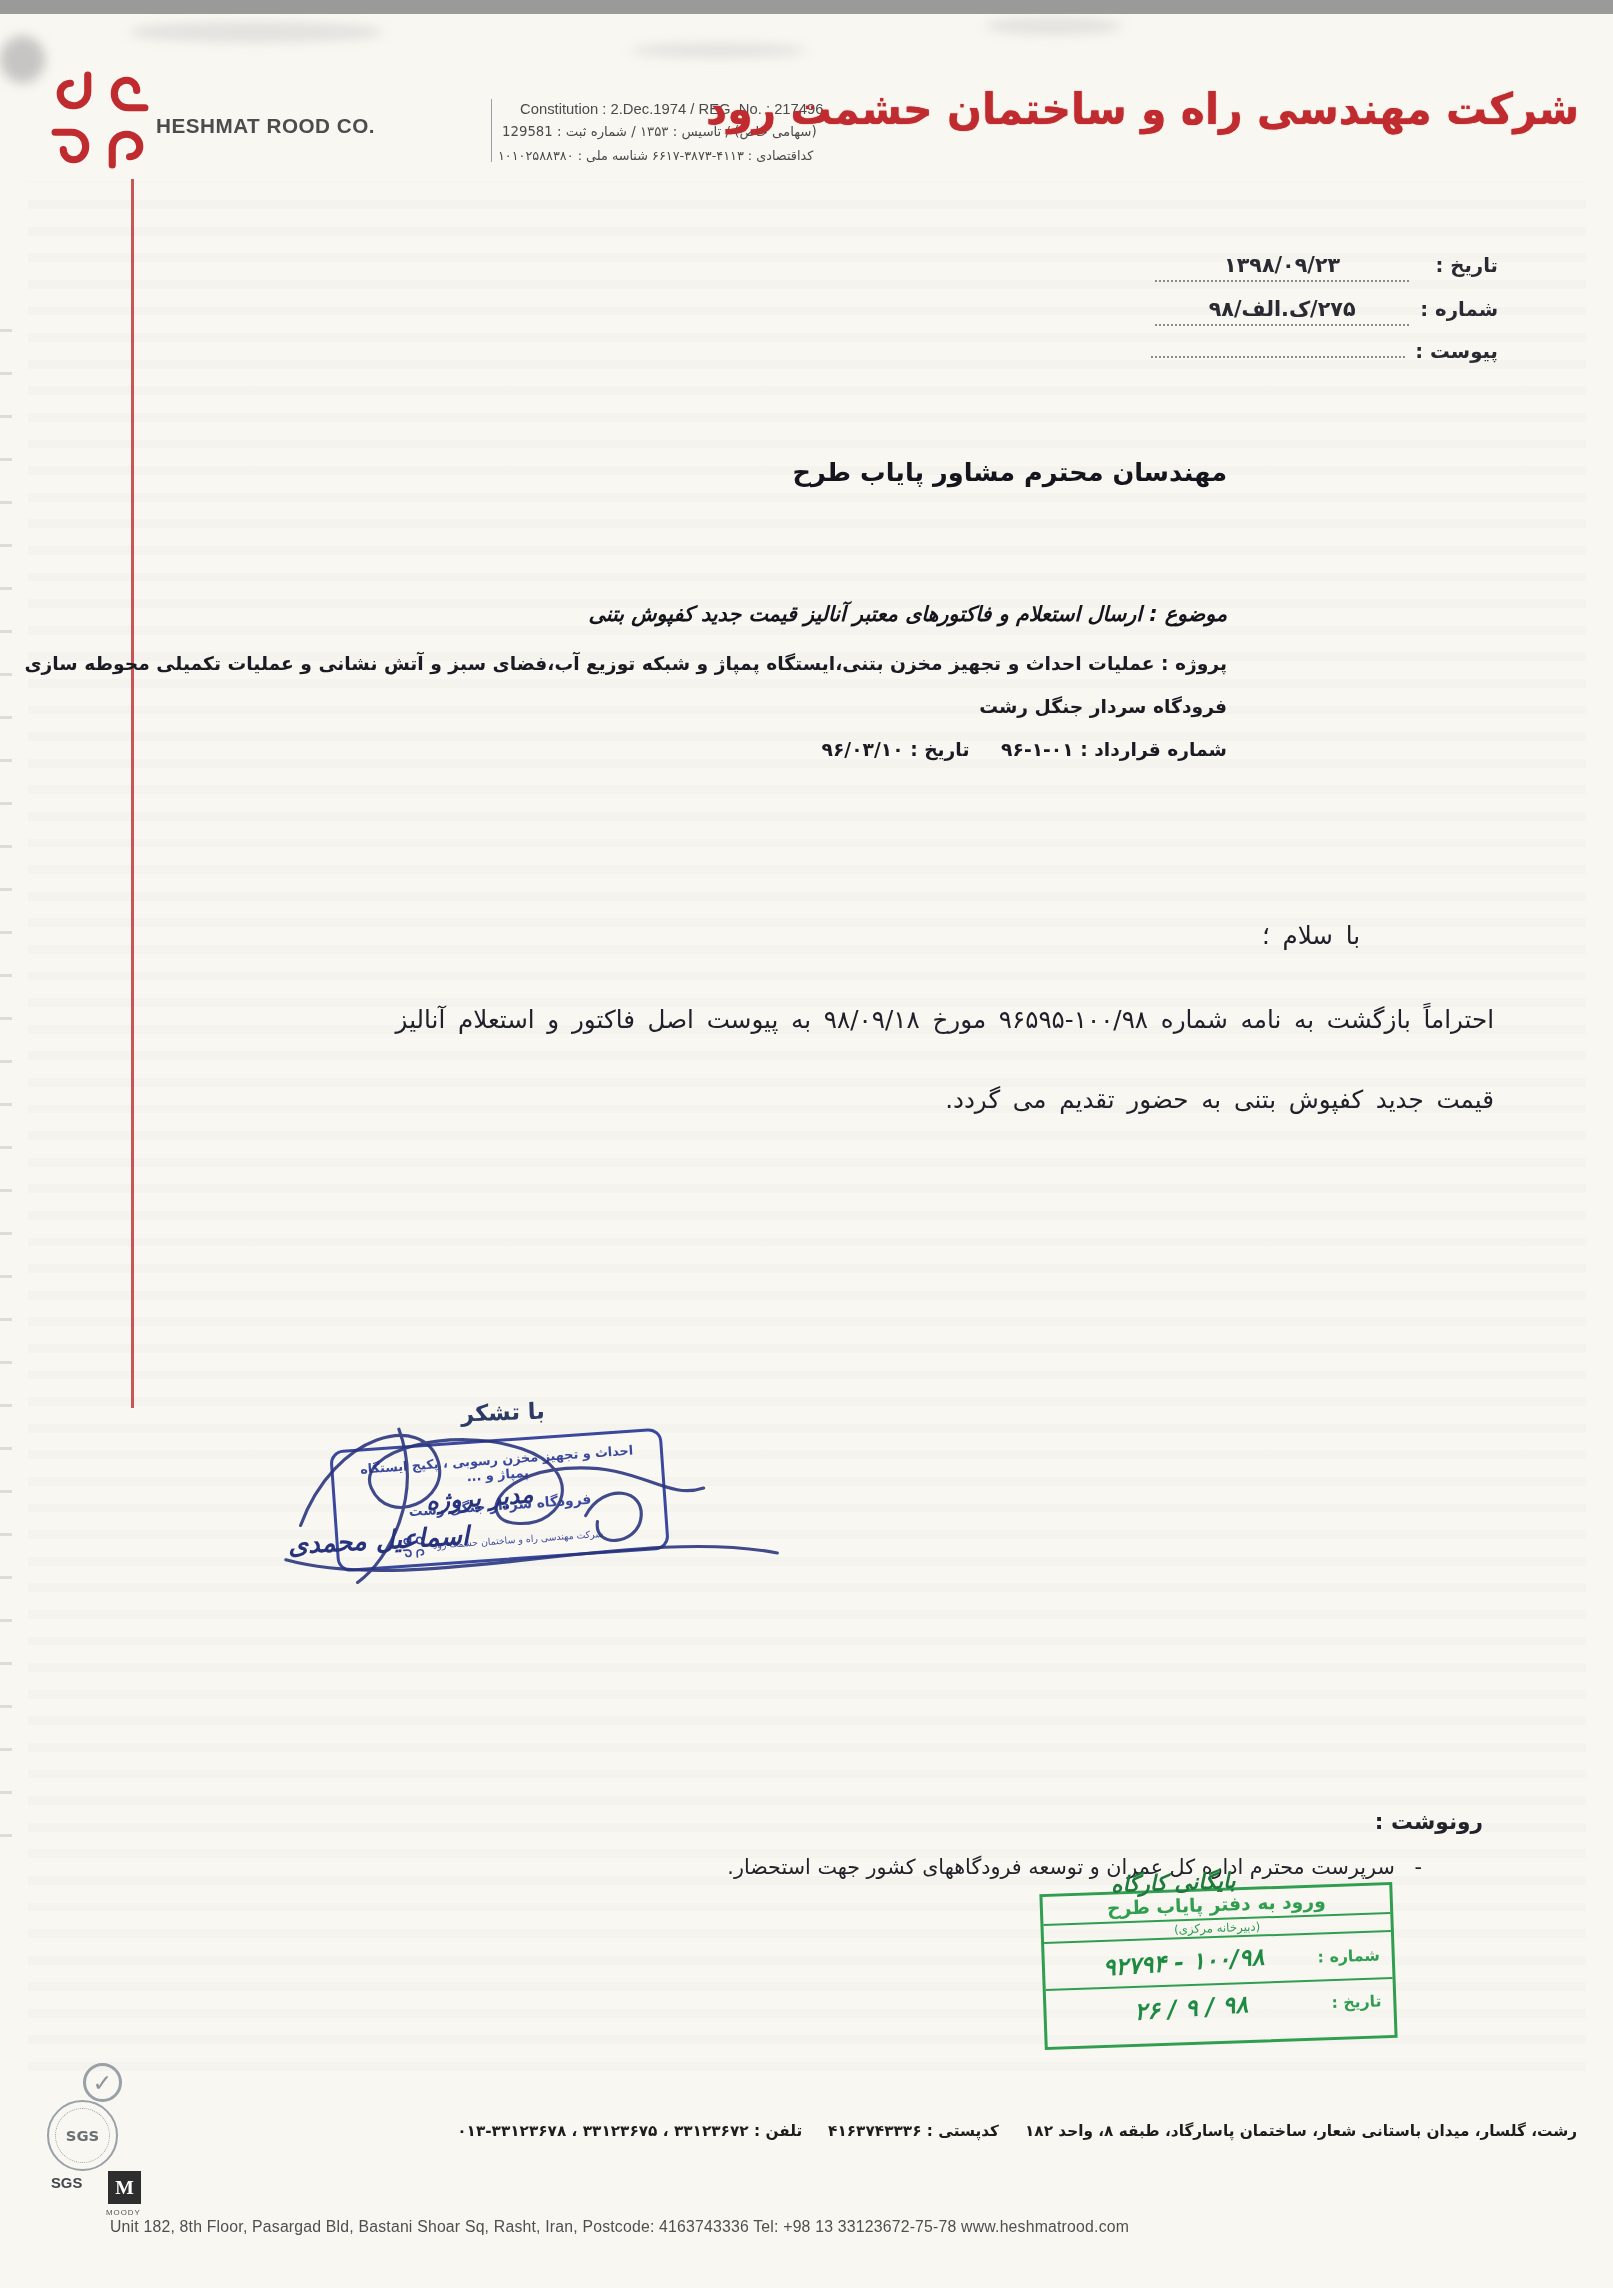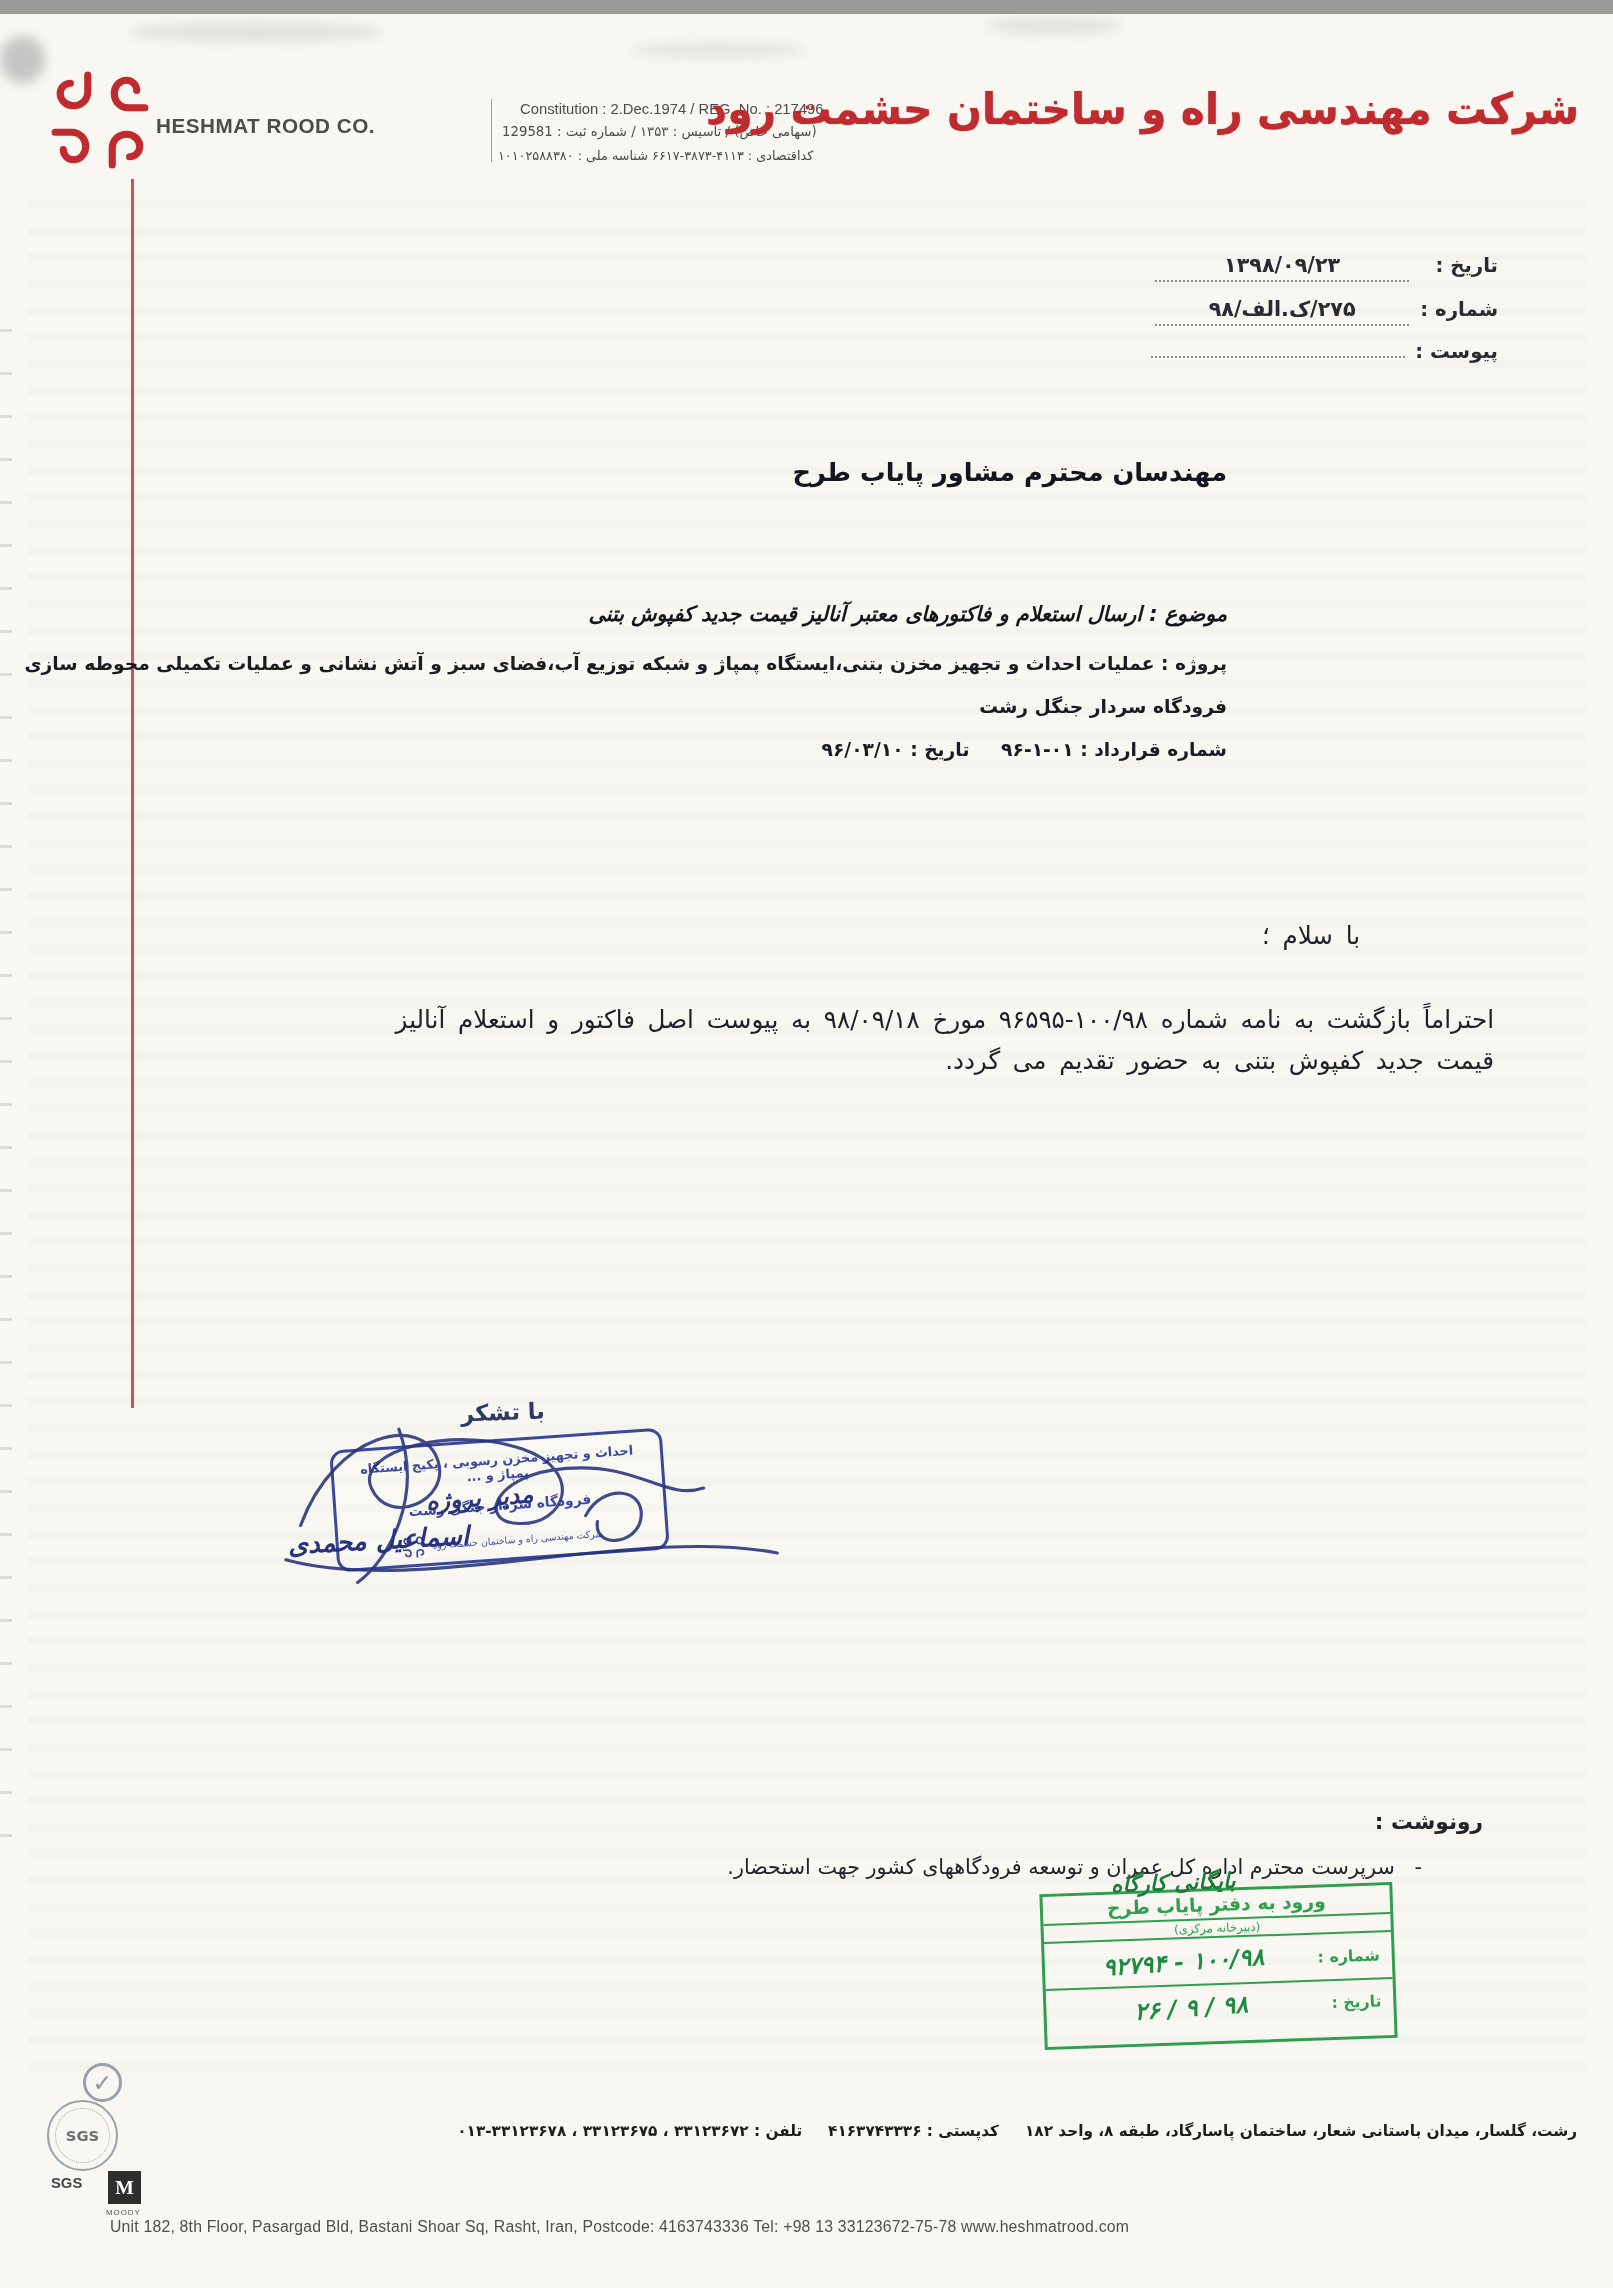--- a/index.html
+++ b/index.html
@@ -147,21 +147,21 @@
   </div>
 
   <div class="abs rtl recipient" style="right:387px;top:443px">مهندسان محترم مشاور پایاب طرح</div>
   <div class="abs rtl subject" style="right:387px;top:588px">موضوع : ارسال استعلام و فاکتورهای معتبر آنالیز قیمت جدید کفپوش بتنی</div>
   <div class="abs rtl project" style="right:387px;top:639px">پروژه : عملیات احداث و تجهیز مخزن بتنی،ایستگاه پمپاژ و شبکه توزیع آب،فضای سبز و آتش نشانی و عملیات تکمیلی محوطه سازی</div>
   <div class="abs rtl project" style="right:387px;top:682px">فرودگاه سردار جنگل رشت</div>
   <div class="abs rtl project" style="right:387px;top:725px">شماره قرارداد : ۰۱-۱-۹۶   تاریخ : ۹۶/۰۳/۱۰</div>
 
   <div class="abs rtl bodytext" style="right:254px;top:907px">با سلام ؛</div>
   <div class="abs rtl bodytext" style="right:120px;top:991px">احتراماً بازگشت به نامه شماره ۱۰۰/۹۸-۹۶۵۹۵ مورخ ۹۸/۰۹/۱۸ به پیوست اصل فاکتور و استعلام آنالیز</div>
-  <div class="abs rtl bodytext" style="right:120px;top:1032px">قیمت جدید کفپوش بتنی به حضور تقدیم می گردد.</div>
+  <div class="abs rtl bodytext" style="right:120px;top:1071px">قیمت جدید کفپوش بتنی به حضور تقدیم می گردد.</div>
 
   <div class="abs rtl bold" style="left:461px;top:1385px;font-size:22.7px;color:#2e3a66;transform:rotate(-2deg)">با تشکر</div>
 
   <div class="stamp-blue">
     <div class="l1">احداث و تجهیز مخزن رسوبی ، پکیج ایستگاه پمپاژ و ...</div>
     <div class="l2">فرودگاه سردار جنگل رشت</div>
     <div class="brow">
       <svg width="23.6" height="23.6" style="color:var(--stamp-blue,#2b3a96)" viewBox="0 0 24 24">
           <use href="#logo-mark"></use>
         </svg>

